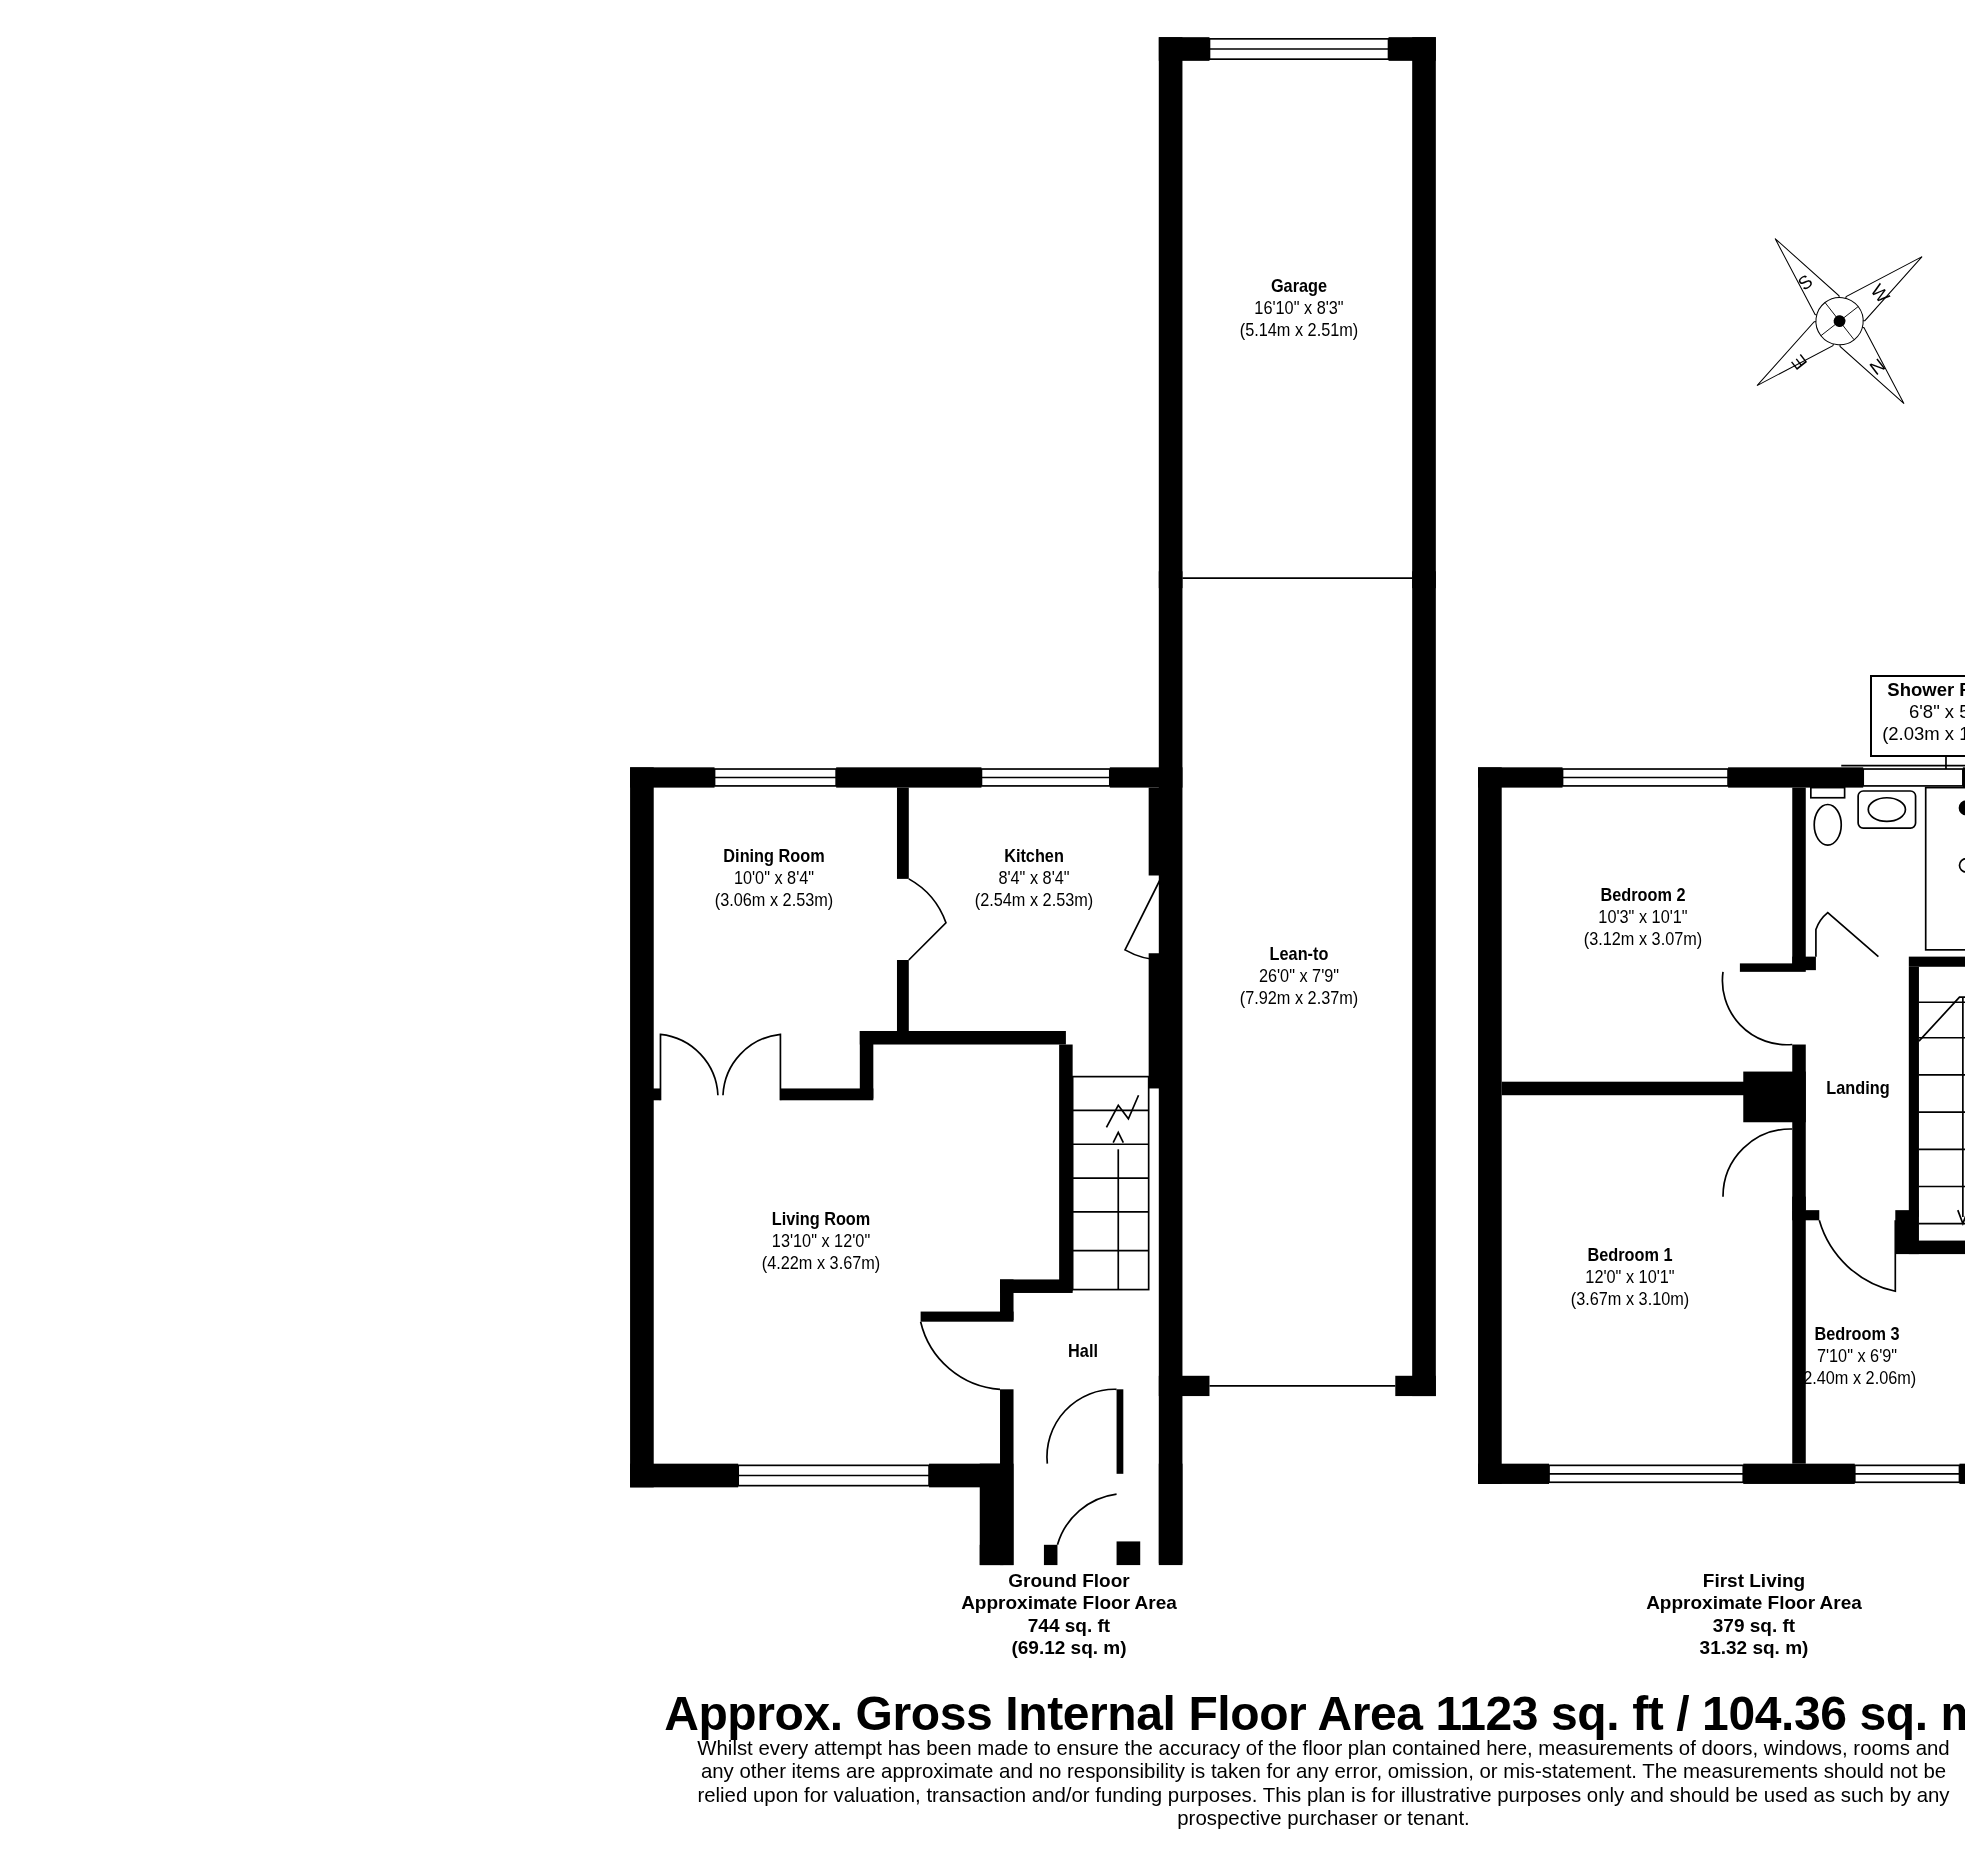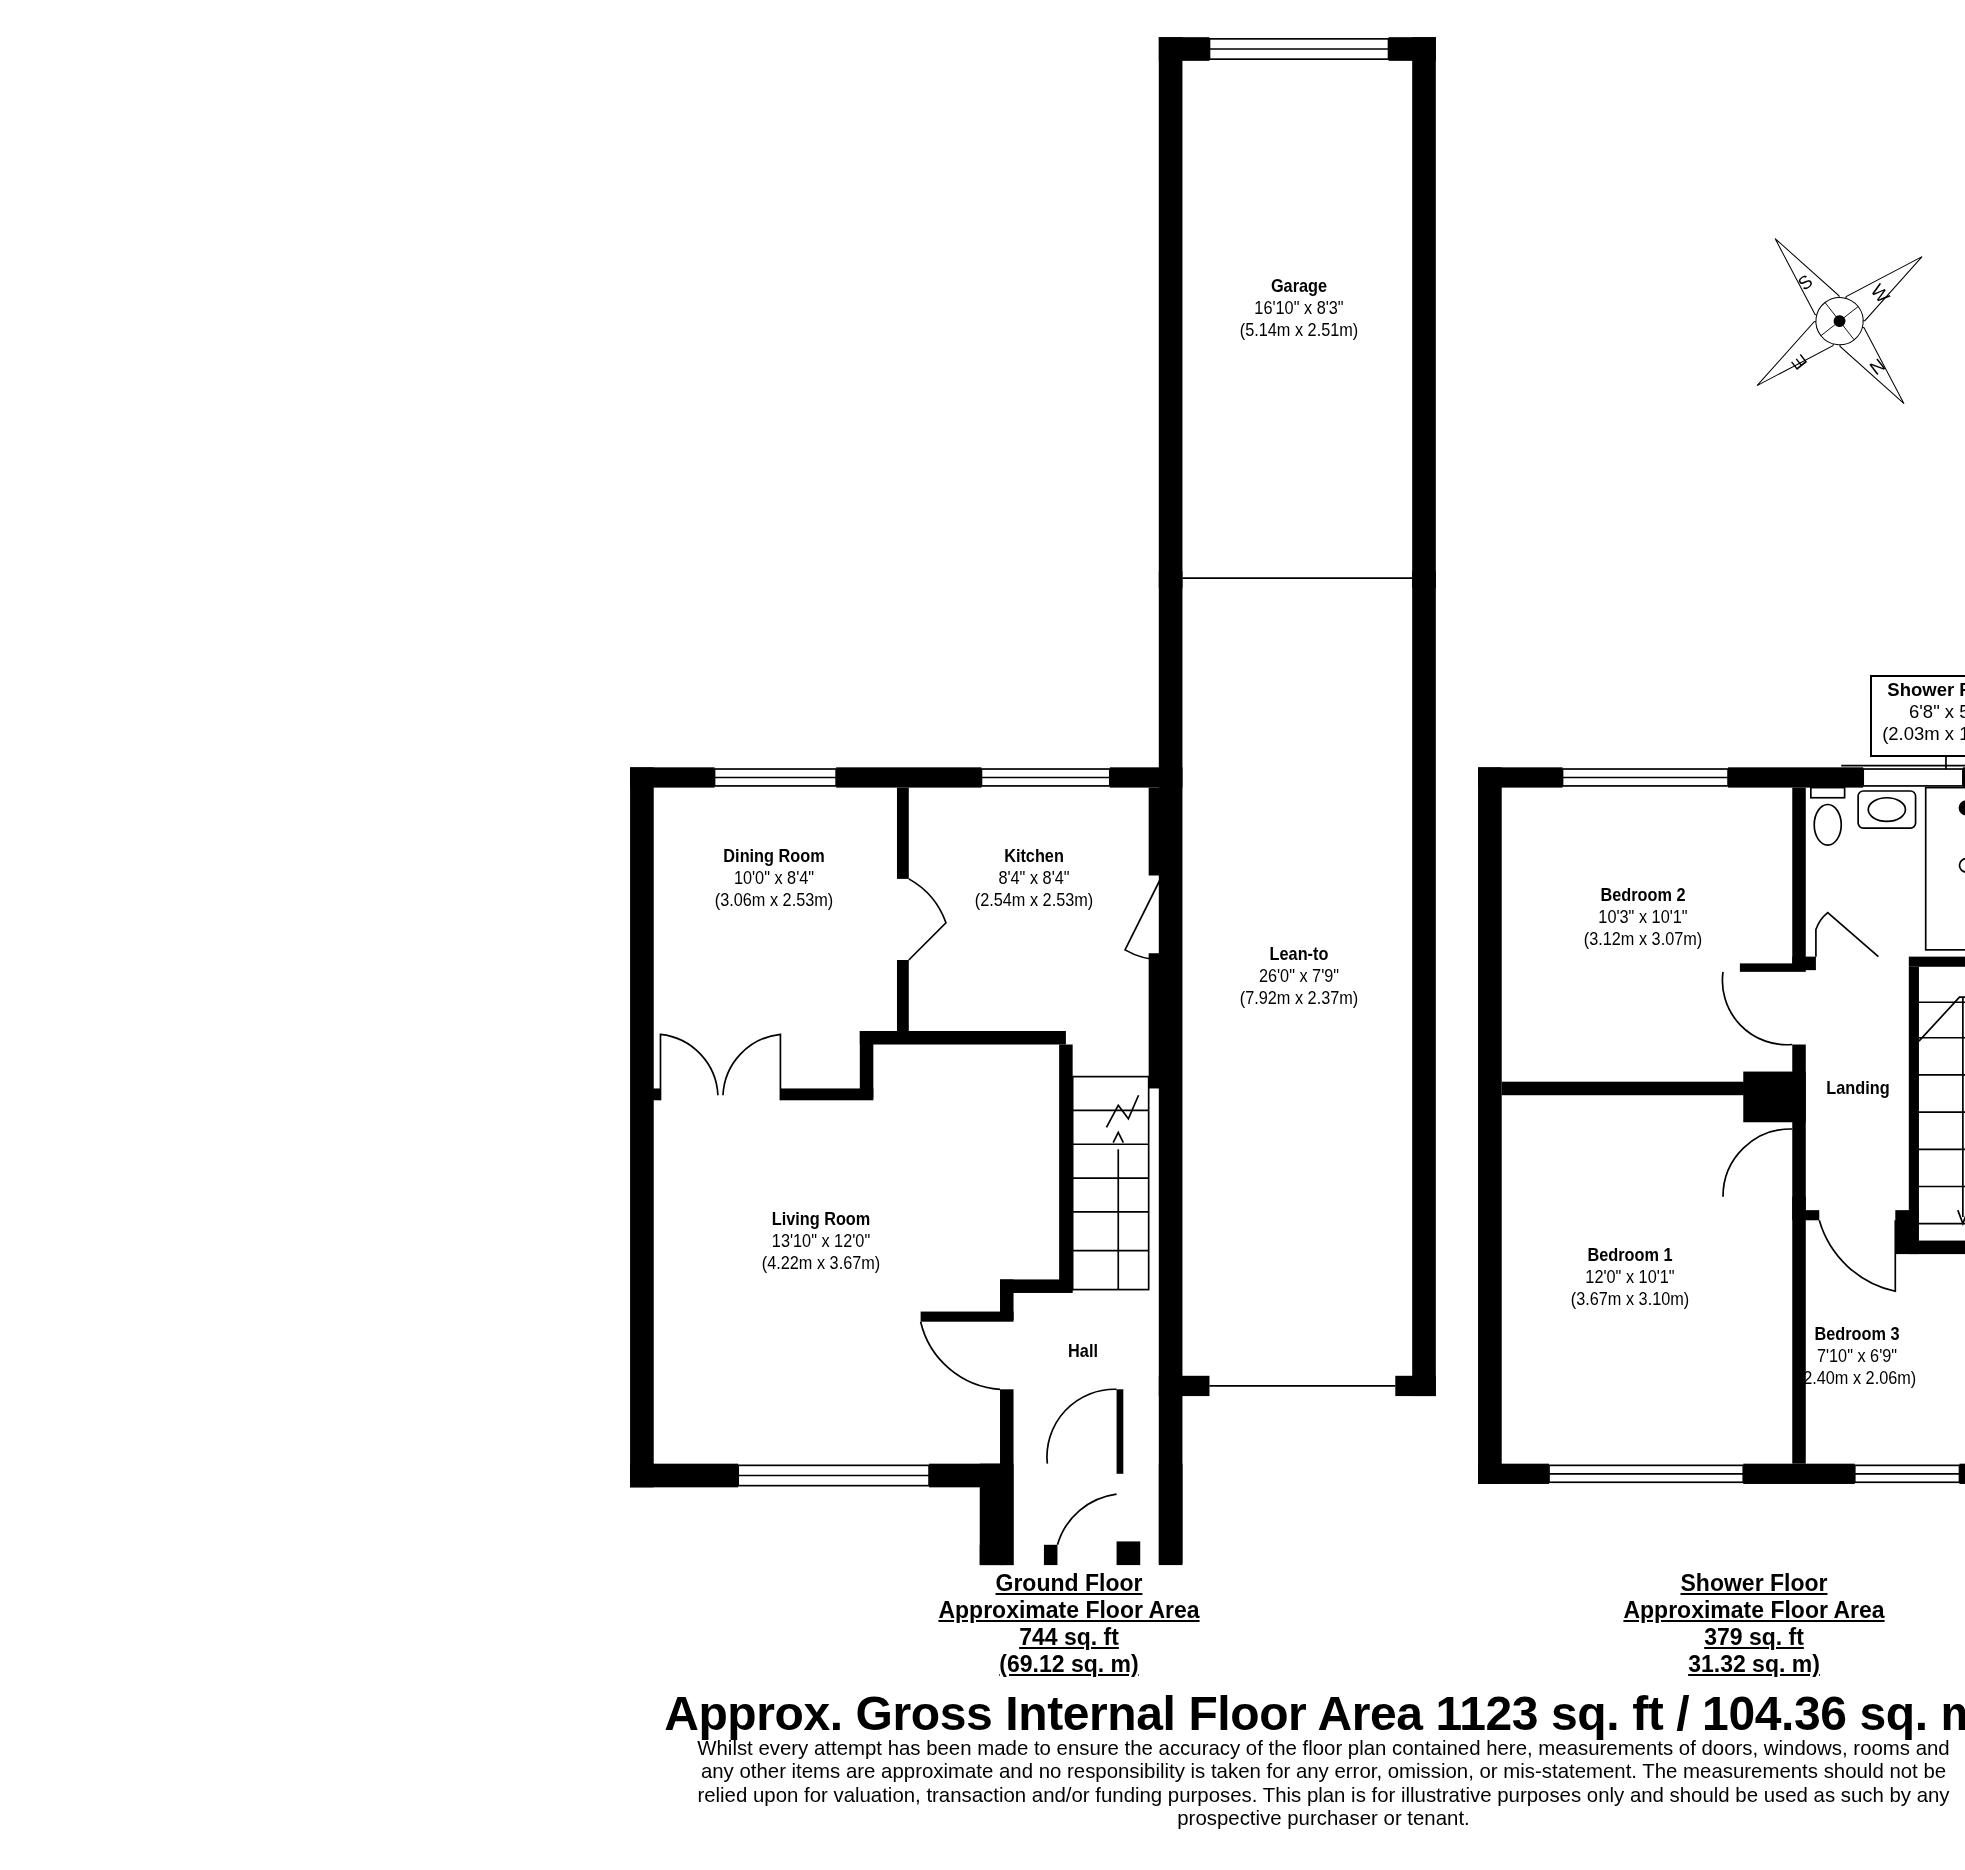--- a/index.html
+++ b/index.html
@@ -6,21 +6,21 @@
   body { width: 2647px; height: 1871px; overflow: hidden; font-family: "Liberation Sans", sans-serif; color: #000; }
   #stage { position: absolute; left: 0; top: 0; width: 2647px; height: 1871px; }
   svg.plan { position: absolute; left: 0; top: 0; width: 2647px; height: 1871px; }
   .lbl { position: absolute; transform: translate(-50%, 0); text-align: center; line-height: 1.18; white-space: nowrap; }
   .lbl .name { font-weight: bold; display: block; }
   .lbl .dim { display: block; }
   .room-lbl { font-size: 18.5px; text-align: center; }
   .room-lbl .name { transform: scaleX(0.88); }
   .room-lbl .dim { transform: scaleX(0.88); }
   .shower-box { position: absolute; border: 2px solid #000; background: #fff; text-align: center; font-size: 18.5px; line-height: 1.18; padding: 2.4px 5.5px; box-sizing: border-box; }
-  .floor-lbl { font-size: 23px; font-weight: bold; text-decoration: underline; }
+  .floor-lbl { font-size: 19px; font-weight: bold; }
   .floor-lbl span { display: block; }
   .gross { position: absolute; left: 50%; transform: translateX(-50%); top: 1686px; font-size: 48px; font-weight: bold; white-space: nowrap; letter-spacing: -0.4px; }
   .disclaimer { position: absolute; left: 50%; transform: translateX(-50%); top: 1737px; width: 1258px; text-align: center; font-size: 20.4px; line-height: 1.14; }
 </style>
 </head>
 <body>
 
 <div id="stage">
 
   <svg class="plan" viewBox="0 0 1567 1107" preserveAspectRatio="none">
@@ -238,21 +238,21 @@
     <span style="display:block;">(2.03m x 1.67m)</span>
   </div>
 
   <div class="lbl floor-lbl" style="left:1069px; top:1570px;">
     <span>Ground Floor</span>
     <span>Approximate Floor Area</span>
     <span>744 sq. ft</span>
     <span>(69.12 sq. m)</span>
   </div>
   <div class="lbl floor-lbl" style="left:1754px; top:1570px;">
-    <span>Shower Floor</span>
+    <span>First Living</span>
     <span>Approximate Floor Area</span>
     <span>379 sq. ft</span>
     <span>31.32 sq. m)</span>
   </div>
 
   <div class="gross">Approx. Gross Internal Floor Area 1123 sq. ft / 104.36 sq. m</div>
   <div class="disclaimer">Whilst every attempt has been made to ensure the accuracy of the floor plan contained here, measurements of doors, windows, rooms and any other items are approximate and no responsibility is taken for any error, omission, or mis-statement. The measurements should not be relied upon for valuation, transaction and/or funding purposes. This plan is for illustrative purposes only and should be used as such by any prospective purchaser or tenant.</div>
 </div>
 
 

